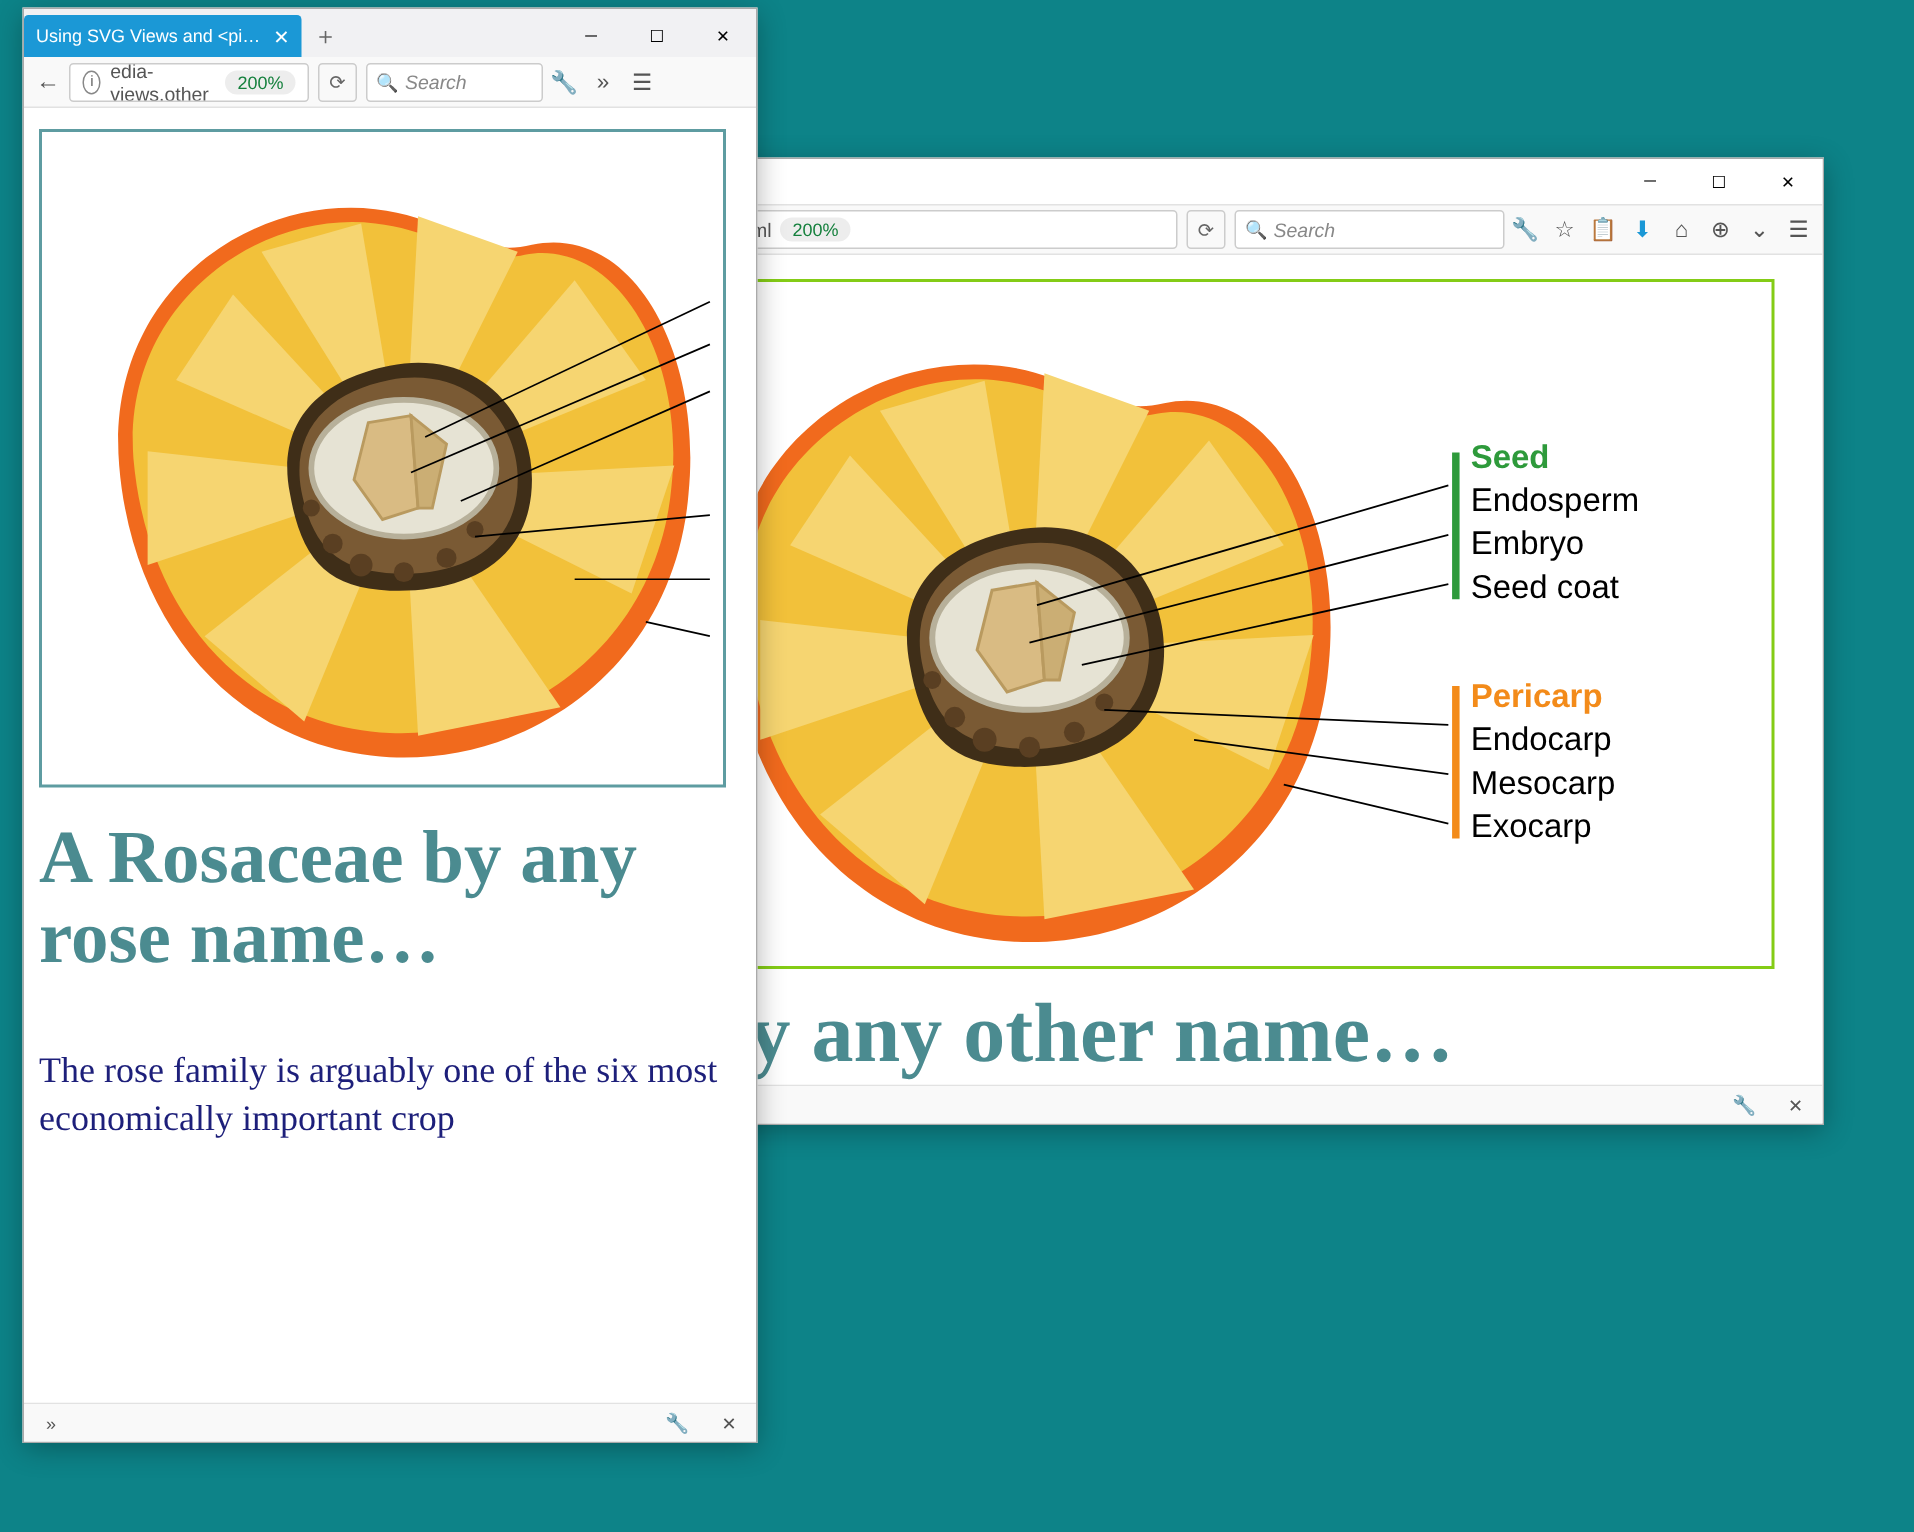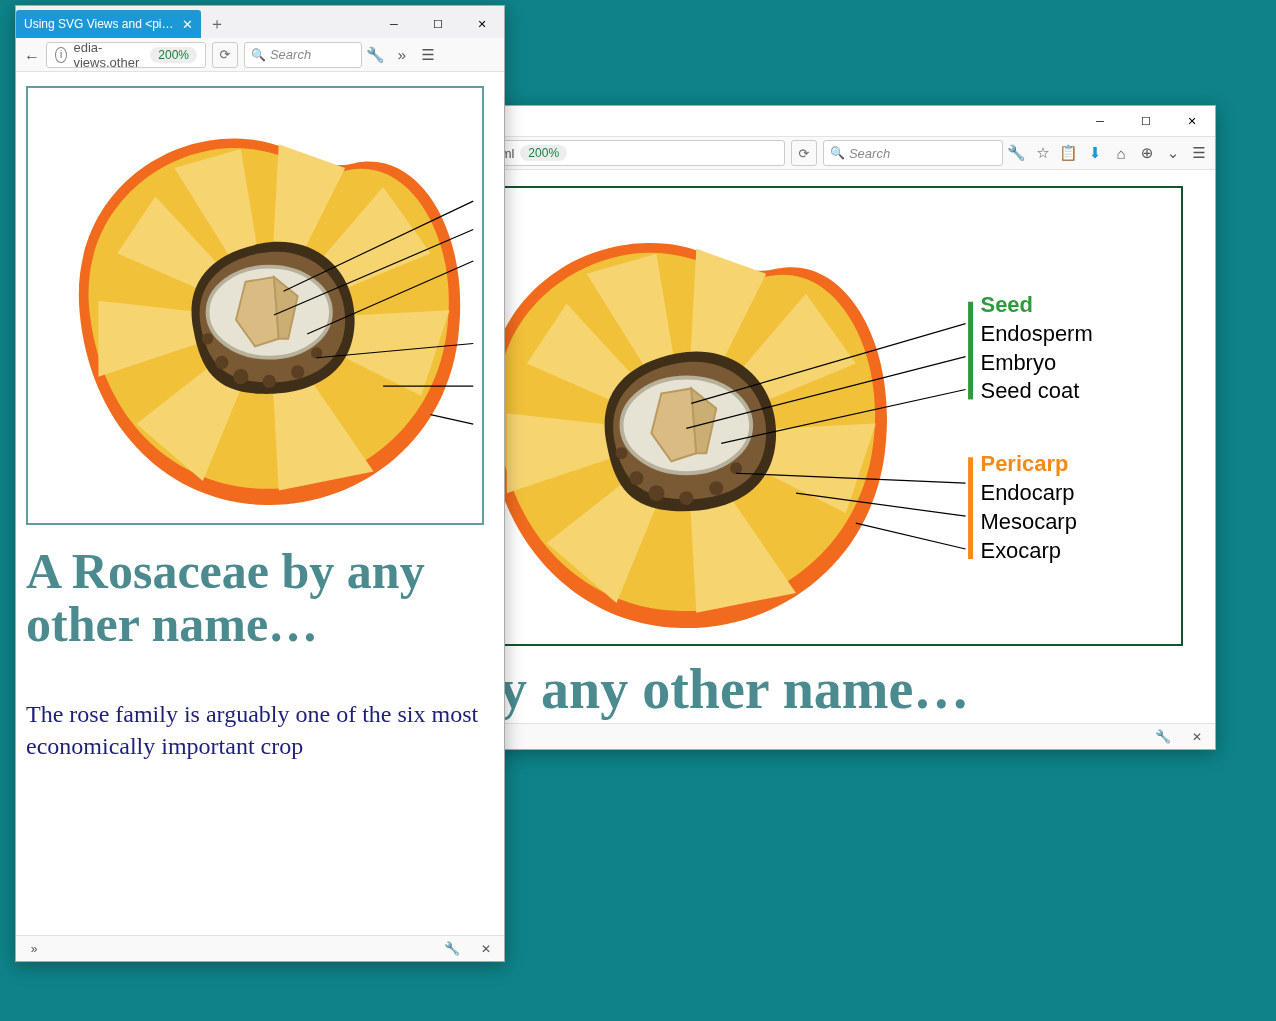--- a/index.html
+++ b/index.html
@@ -16,21 +16,21 @@
   .toolbar { height:34px; background:#f9f9f9; border-top:1px solid #e2e2e2; border-bottom:1px solid #e2e2e2; display:flex; align-items:center; padding:0 4px; font-size:13px; color:#666; gap:2px; }
   .url-box { flex:1; height:26px; border:1px solid #ccc; border-radius:3px; display:flex; align-items:center; padding:0 8px; background:#fff; color:#555; font-size:13px; overflow:hidden; }
   .zoom-pill { background:#ededed; border-radius:11px; padding:1px 8px; font-size:12px; margin-left:6px; color:#15803d; }
   .reload { width:26px; height:26px; border:1px solid #ccc; border-radius:3px; display:flex; align-items:center; justify-content:center; margin:0 4px; }
   .search-box { width:180px; height:26px; border:1px solid #ccc; border-radius:3px; display:flex; align-items:center; padding:0 6px; color:#888; font-style:italic; font-size:13px; background:#fff; }
   .search-box .mag { font-style:normal; margin-right:4px; color:#777; font-size:12px; }
   .tb-icon { width:24px; height:24px; display:flex; align-items:center; justify-content:center; color:#555; font-size:15px; }
 
   .content { flex:1; background:#fff; position:relative; overflow:hidden; padding:16px 32px 0 70px; }
   .content.back { padding-left:10px; }
-  .content .figure-frame { border:2px solid #14532d; padding:6px 6px 6px 6px; background:#fff; }
+  .content .figure-frame { border:2px solid #84cc16; padding:6px 6px 6px 6px; background:#fff; }
 
   
   .peach-svg { width:100%; display:block; }
 
   .article-title { font-family:Georgia,'Times New Roman',serif; color:#4b8b90; font-weight:bold; font-size:54px; line-height:1.05; margin-top:14px; }
   .article-title .genus { }
 
   .article-body { font-family:Georgia,'Times New Roman',serif; color:#1d1f7a; font-size:28px; margin-top:28px; line-height:1.35; }
 
   
@@ -215,21 +215,21 @@
     <div class="tb-icon">☰</div>
   </div>
   <div class="content">
     <div class="figure-frame">
       <svg class="peach-svg" viewBox="0 0 470 450">
         <use href="#peach"></use>
         <use href="#leaders-narrow"></use>
       </svg>
     </div>
     <h1 class="article-title">
-      <span>A </span><span class="genus">Rosaceae</span><span> by any other name…</span>
+      <span>A </span><span class="genus">Rosaceae</span><span> by any rose name…</span>
     </h1>
     <p class="article-body">The rose family is arguably one of the six most economically important crop</p>
   </div>
   <div class="statusbar">
     <span class="tb-icon" style="margin-right:auto;font-size:12px">»</span>
     <span class="tb-icon" style="color:#1184c9;font-size:13px">🔧</span>
     <span class="tb-icon" style="font-size:12px">✕</span>
   </div>
 </div>
 

